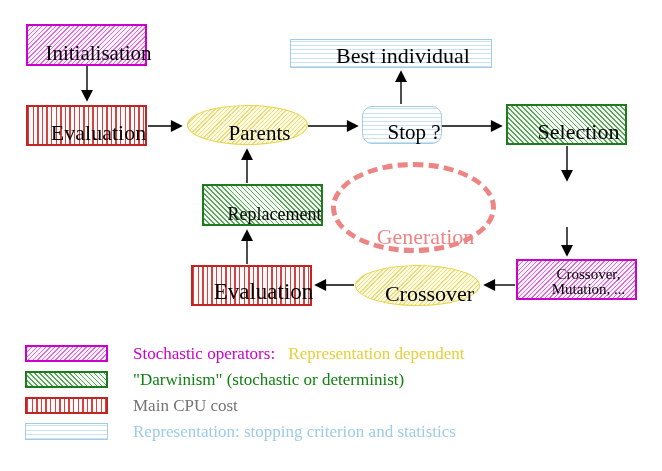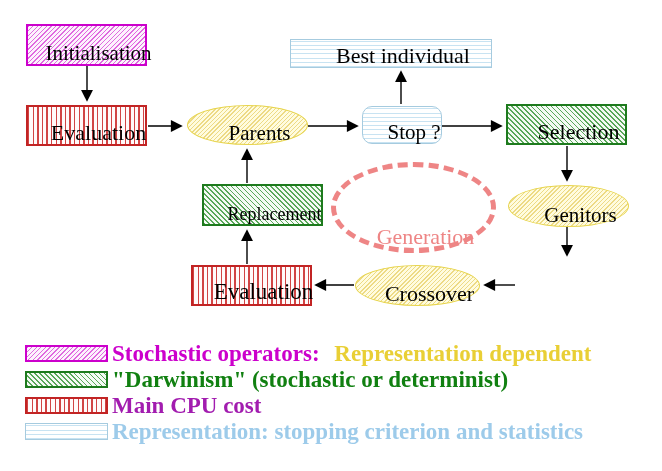--- a/index.html
+++ b/index.html
@@ -36,27 +36,27 @@
   .ellipse{border-radius:50%;}
   .rounded{border-radius:10px;}
   .dashed-ellipse{
     border:5px dashed #ee8585;border-radius:50%;background:transparent;color:#ee8585;
   }
   #arrows{position:absolute;left:0;top:0;z-index:3;pointer-events:none;}
   .node{z-index:2;}
   
   .legend-swatch{position:absolute;box-sizing:border-box;left:25px;width:83px;height:17px;}
   .legend-label{
-    position:absolute;left:112px;font-weight:bold;font-size:23px;white-space:nowrap;
+    position:absolute;left:133px;font-weight:normal;font-size:17px;white-space:nowrap;
     line-height:17px;
   }
   .lbl-magenta{color:#cc00cc;}
   .lbl-yellow{color:#e9cf35;margin-left:9px;}
   .lbl-green{color:#118011;}
-  .lbl-red{color:#a21caf;}
+  .lbl-red{color:#737373;}
   .lbl-blue{color:#9dcbea;}
   .sw-cyan{border-width:1px !important;}
 </style>
 </head>
 <body>
 
 <div id="stage">
 
   <svg id="arrows" width="662" height="471" viewBox="0 0 662 471">
     <defs>
@@ -104,32 +104,33 @@
   </div>
 
   <div class="node p-darwinism" style="left:202px;top:184px;width:121px;height:42px;font-size:18px;">
     <span>Replacement</span>
   </div>
 
   <div class="node dashed-ellipse" style="left:331px;top:162px;width:165px;height:91px;font-size:22px;">
     <span>Generation</span>
   </div>
 
-  <div class="node p-population ellipse" style="left:508px;top:185px;width:121px;height:42px;font-size:21px;">
-    <span>Genitors</span>
-  </div>
 
   <div class="node p-cpu" style="left:191px;top:265px;width:121px;height:41px;font-size:23px;">
     <span>Evaluation</span>
   </div>
 
   <div class="node p-population ellipse" style="left:355px;top:265px;width:125px;height:41px;font-size:22px;">
     <span>Crossover</span>
   </div>
 
+  <div class="node p-stochastic" style="left:516px;top:259px;width:121px;height:41px;font-size:15px;">
+    <span>Crossover,</span>
+    <span>Mutation, ...</span>
+  </div>
 
   <div>
     <div class="legend-swatch p-stochastic" style="top:345px;"></div>
     <div class="legend-label" style="top:345px;">
       <span class="lbl-magenta">Stochastic operators:</span>
       <span class="lbl-yellow">Representation dependent</span>
     </div>
 
     <div class="legend-swatch p-darwinism" style="top:371px;"></div>
     <div class="legend-label lbl-green" style="top:371px;">"Darwinism" (stochastic or determinist)</div>

